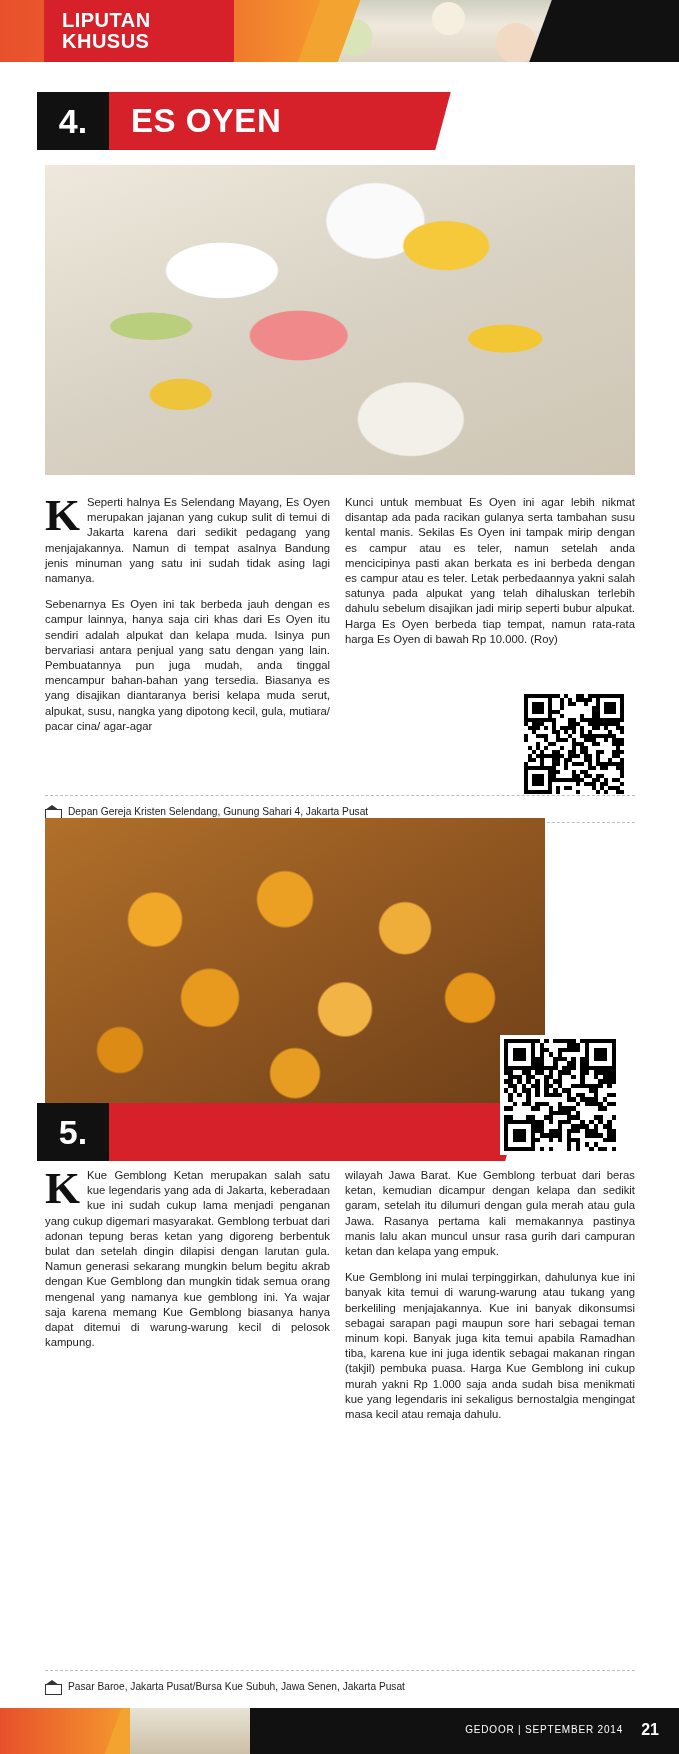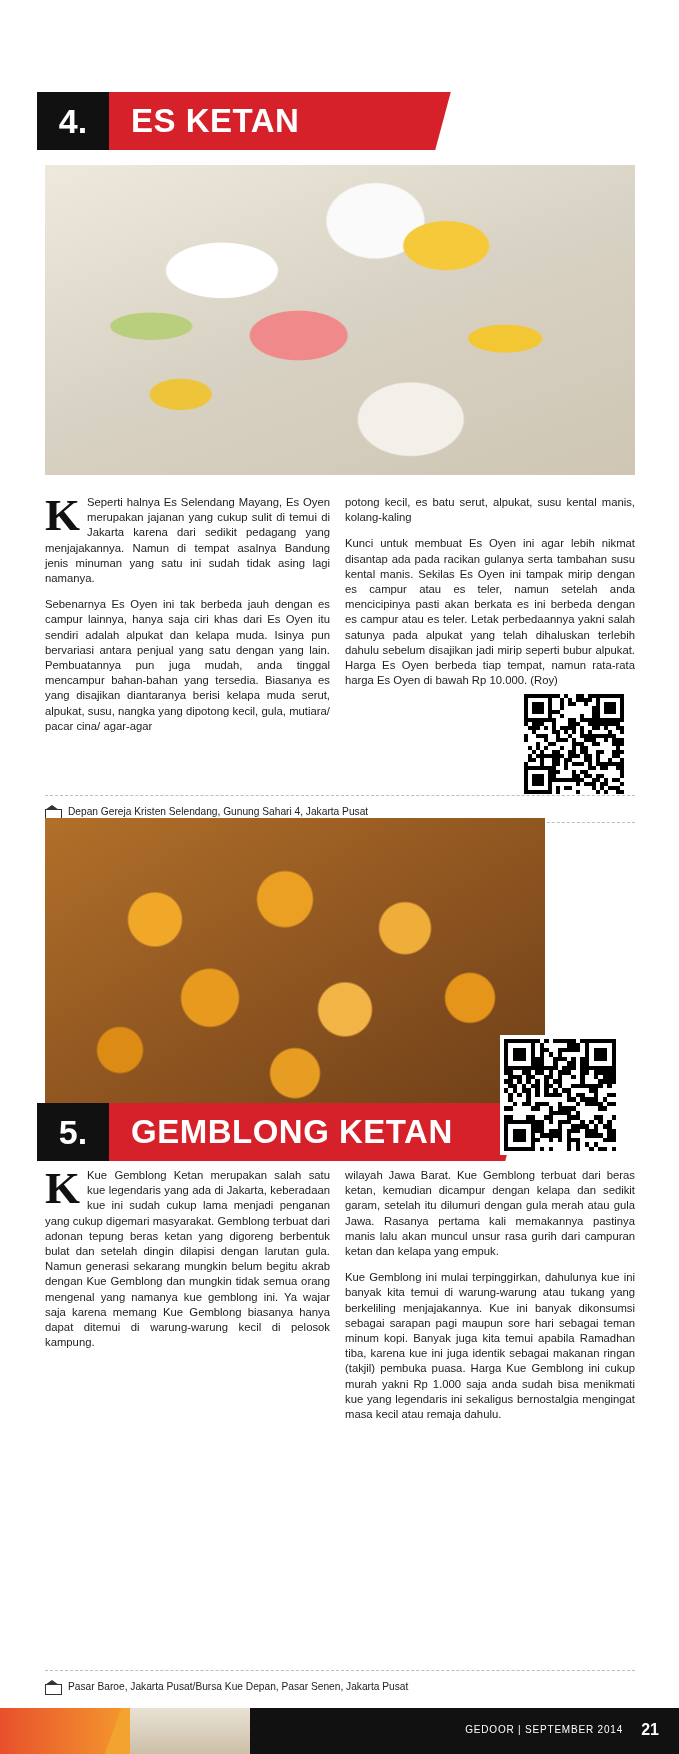--- a/index.html
+++ b/index.html
@@ -259,36 +259,44 @@
     color: #ffffff;
     font-size: 16px;
     font-weight: bold;
   }
 </style>
 </head>
 <body>
 
 <div class="page">
 
+  <div class="top-banner">
+    <div class="photo-strip"></div>
+    <div class="slash-right"></div>
+    <div class="black-right"></div>
+    <div class="banner-orange"></div>
+    <div class="banner-red"></div>
+    <div class="banner-title">LIPUTAN
+KHUSUS</div>
+  </div>
 
   <div class="headline-bar" id="headline4">
     <div class="num-box">4.</div>
-    <div class="head-title">ES KETAN</div>
+    <div class="head-title">ES OYEN</div>
     <div class="tail"></div>
   </div>
 
   <div class="photo" id="photo-oyen"></div>
 
   <div class="col" id="s4-col-left">
     <p><span class="dropcap">K</span><span>Seperti halnya Es Selendang Mayang, Es Oyen merupakan jajanan yang cukup sulit di temui di Jakarta karena dari sedikit pedagang yang menjajakannya. Namun di tempat asalnya Bandung jenis minuman yang satu ini sudah tidak asing lagi namanya.</span></p>
     <p>Sebenarnya Es Oyen ini tak berbeda jauh dengan es campur lainnya, hanya saja ciri khas dari Es Oyen itu sendiri adalah alpukat dan kelapa muda. Isinya pun bervariasi antara penjual yang satu dengan yang lain. Pembuatannya pun juga mudah, anda tinggal mencampur bahan-bahan yang tersedia. Biasanya es yang disajikan diantaranya berisi kelapa muda serut, alpukat, susu, nangka yang dipotong kecil, gula, mutiara/ pacar cina/ agar-agar</p>
   </div>
 
   <div class="col" id="s4-col-right">
-    <p>potong kecil, es batu serut, alpukat, susu kental manis, kolang-kaling</p>
     <p>Kunci untuk membuat Es Oyen ini agar lebih nikmat disantap ada pada racikan gulanya serta tambahan susu kental manis. Sekilas Es Oyen ini tampak mirip dengan es campur atau es teler, namun setelah anda mencicipinya pasti akan berkata es ini berbeda dengan es campur atau es teler. Letak perbedaannya yakni salah satunya pada alpukat yang telah dihaluskan terlebih dahulu sebelum disajikan jadi mirip seperti bubur alpukat. Harga Es Oyen berbeda tiap tempat, namun rata-rata harga Es Oyen di bawah Rp 10.000. (Roy)</p>
   </div>
 
   <div class="qr" id="qr-oyen">
     <div class="qr-grid" style="grid-template-columns: repeat(25, 1fr); grid-template-rows: repeat(25, 1fr);">
         <div style="background: rgb(0, 0, 0);"></div>
         <div style="background: rgb(0, 0, 0);"></div>
         <div style="background: rgb(0, 0, 0);"></div>
         <div style="background: rgb(0, 0, 0);"></div>
         <div style="background: rgb(0, 0, 0);"></div>
@@ -919,21 +927,20 @@
   <div class="addr" id="addr-oyen">
     <span class="house-icon"></span>
     <span>Depan Gereja Kristen Selendang, Gunung Sahari  4, Jakarta Pusat</span>
   </div>
   <div class="divider" id="div-oyen-bot"></div>
 
   <div class="photo" id="photo-gemblong"></div>
 
   <div class="headline-bar" id="headline5">
     <div class="num-box">5.</div>
-    <div class="head-title">GEMBLONG KETAN</div>
     <div class="tail"></div>
   </div>
 
   <div class="qr" id="qr-gemblong">
     <div class="qr-grid" style="grid-template-columns: repeat(25, 1fr); grid-template-rows: repeat(25, 1fr);">
         <div style="background: rgb(0, 0, 0);"></div>
         <div style="background: rgb(0, 0, 0);"></div>
         <div style="background: rgb(0, 0, 0);"></div>
         <div style="background: rgb(0, 0, 0);"></div>
         <div style="background: rgb(0, 0, 0);"></div>
@@ -1565,21 +1572,21 @@
   </div>
 
   <div class="col" id="s5-col-right">
     <p>wilayah Jawa Barat. Kue Gemblong terbuat dari beras ketan, kemudian dicampur dengan kelapa dan sedikit garam, setelah itu dilumuri dengan gula merah atau gula Jawa. Rasanya pertama kali memakannya pastinya manis lalu akan muncul unsur rasa gurih dari campuran ketan dan kelapa yang empuk.</p>
     <p>Kue Gemblong ini mulai terpinggirkan, dahulunya kue ini banyak kita temui di warung-warung atau tukang yang berkeliling menjajakannya. Kue ini banyak dikonsumsi sebagai sarapan pagi maupun sore hari sebagai teman minum kopi. Banyak juga kita temui apabila Ramadhan tiba, karena kue ini juga identik sebagai makanan ringan (takjil) pembuka puasa. Harga Kue Gemblong ini cukup murah yakni Rp 1.000 saja anda sudah bisa menikmati kue yang legendaris ini sekaligus bernostalgia mengingat masa kecil atau remaja dahulu.</p>
   </div>
 
   <div class="divider" id="div-gemblong"></div>
   <div class="addr" id="addr-gemblong">
     <span class="house-icon"></span>
-    <span>Pasar Baroe, Jakarta Pusat/Bursa Kue Depan, Pasar Senen, Jakarta Pusat</span>
+    <span>Pasar Baroe, Jakarta Pusat/Bursa Kue Subuh, Jawa Senen, Jakarta Pusat</span>
   </div>
 
   <div class="footer">
     <div class="f-orange"></div>
     <div class="f-photo"></div>
     <div class="f-text">GEDOOR | SEPTEMBER 2014</div>
     <div class="f-page">21</div>
   </div>
 
 </div>

